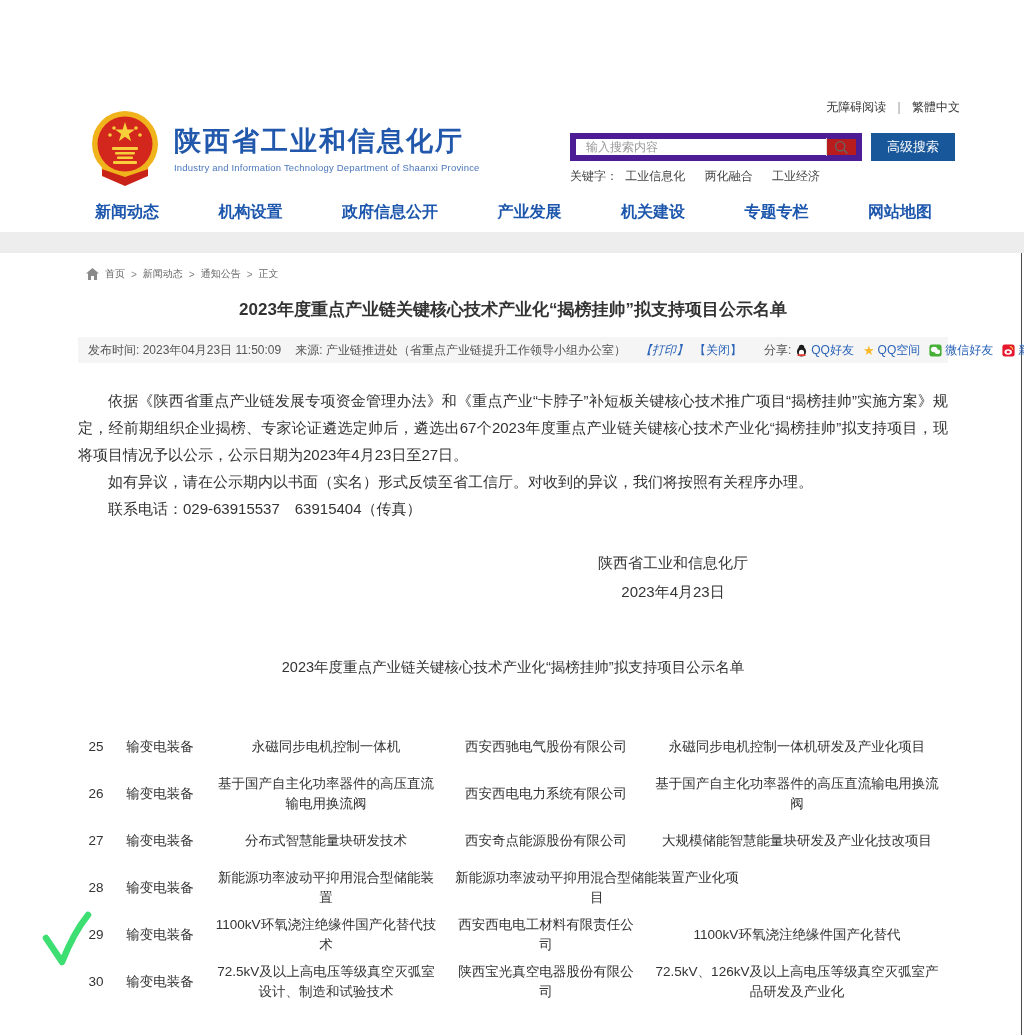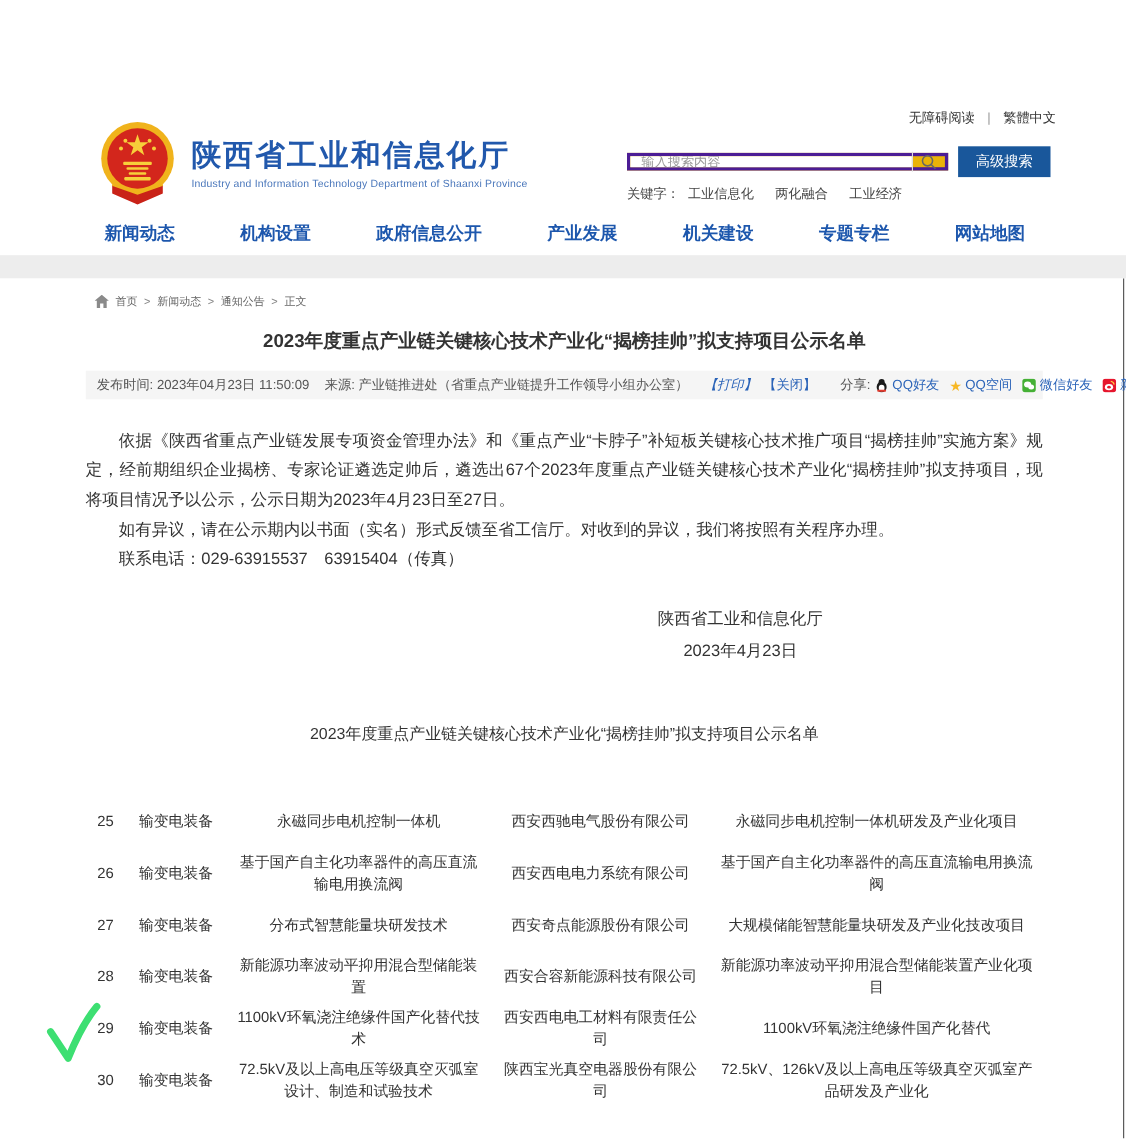--- a/index.html
+++ b/index.html
@@ -16,21 +16,21 @@
   .top-links a { color:#333; text-decoration:none; cursor:pointer; }
   .top-links .div { color:#999; margin:0 8px; }
 
   .logo-wrap { position:absolute; left:88px; top:110px; display:flex; align-items:center; cursor:pointer; }
   .emblem { width:74px; height:78px; flex:0 0 auto; }
   .site-text { margin-left:12px; }
   .site-title { font-size:27px; font-weight:bold; color:#2158ac; letter-spacing:2px; line-height:1.2; }
   .site-subtitle { font-size:9.5px; color:#4a77bb; margin-top:5px; letter-spacing:.2px; }
 
   .search-area { position:absolute; left:570px; top:133px; display:flex; align-items:center; }
-  .search-box { width:292px; height:16px; border:3px solid #4c1d95; display:flex; align-items:center; background:#eab308; }
+  .search-box { width:292px; height:28px; border:6px solid #4c1d95; display:flex; align-items:center; background:#b91c1c; }
   .search-box input { flex:1; border:0; outline:none; font-size:12px; color:#333; padding:0 10px; height:100%;
                       font-family:"Liberation Sans", sans-serif; }
   .search-box input::placeholder { color:#999; }
   .search-glass { width:30px; height:18px; border-left:1px solid #ddd; display:flex; align-items:center; justify-content:center; cursor:pointer; }
   .adv-btn { margin-left:9px; width:84px; height:28px; background:#19579b; color:#fff; font-size:13px; border:0; cursor:pointer;
              font-family:"Liberation Sans", sans-serif; }
   .keywords { position:absolute; left:570px; top:168px; font-size:12px; color:#444; }
   .keywords a { color:#444; text-decoration:none; margin-right:16px; cursor:pointer; }
   .keywords .kw-label { margin-right:4px; }
 
@@ -235,21 +235,20 @@
       <span class="c c-no">27</span>
       <span class="c c-chain">输变电装备</span>
       <span class="c c-tech">分布式智慧能量块研发技术</span>
       <span class="c c-company">西安奇点能源股份有限公司</span>
       <span class="c c-project">大规模储能智慧能量块研发及产业化技改项目</span>
     </div>
     <div class="proj-row">
       <span class="c c-no">28</span>
       <span class="c c-chain">输变电装备</span>
       <span class="c c-tech">新能源功率波动平抑用混合型储能装置</span>
-      <span class="c c-company">西安合容新能源科技有限公司</span>
       <span class="c c-project">新能源功率波动平抑用混合型储能装置产业化项目</span>
     </div>
     <div class="proj-row">
       <span class="c c-no">29</span>
       <span class="c c-chain">输变电装备</span>
       <span class="c c-tech">1100kV环氧浇注绝缘件国产化替代技术</span>
       <span class="c c-company">西安西电电工材料有限责任公司</span>
       <span class="c c-project">1100kV环氧浇注绝缘件国产化替代</span>
     </div>
     <div class="proj-row">

